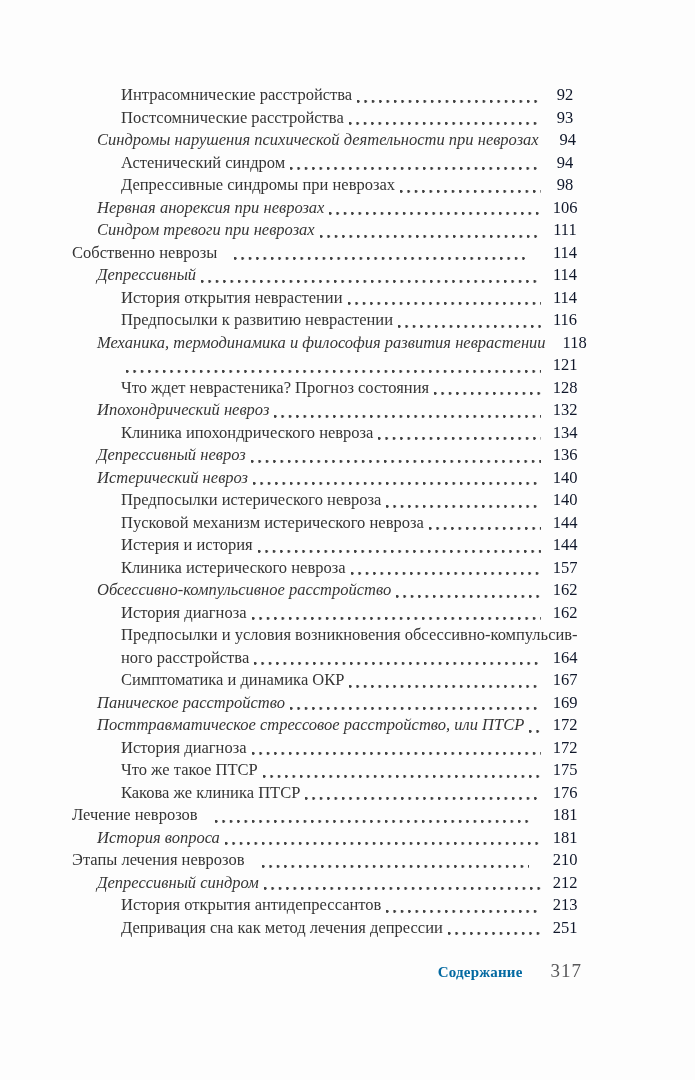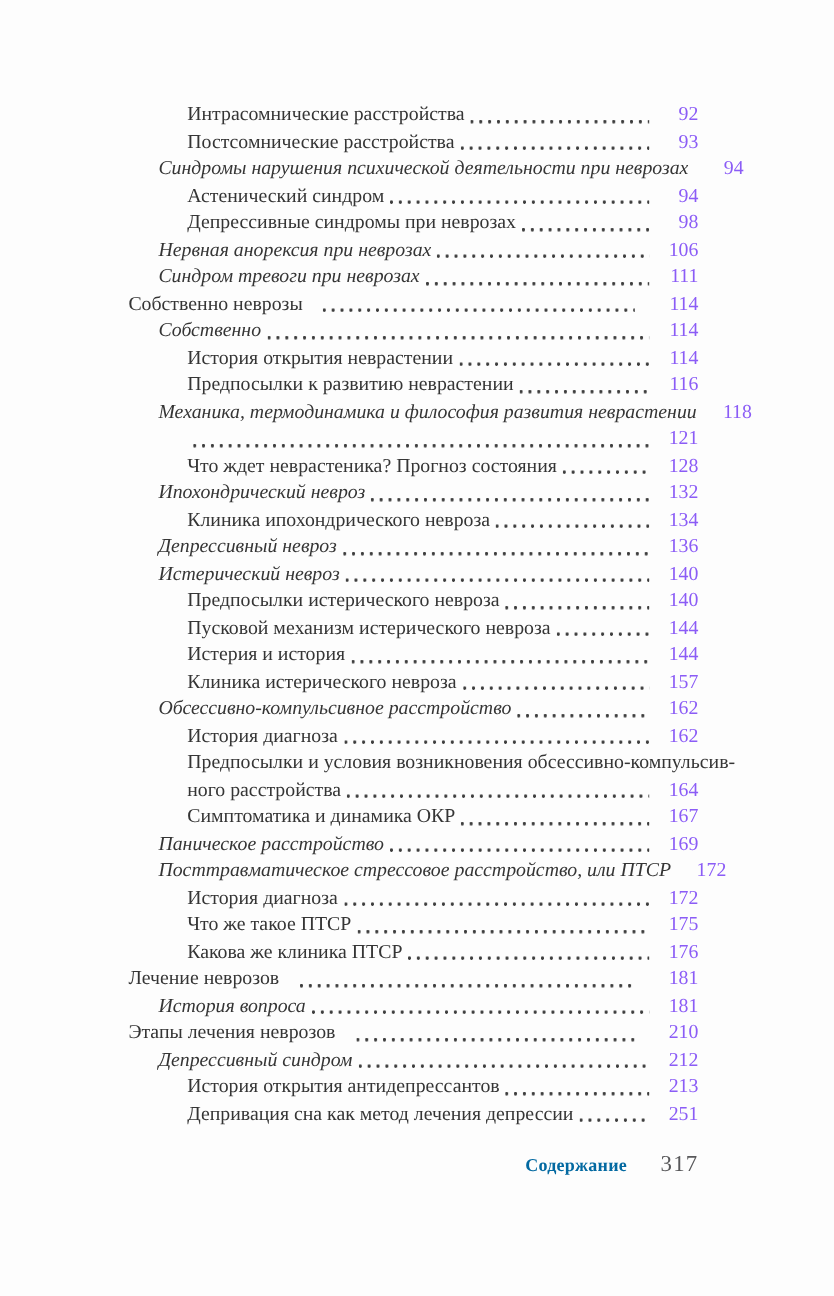--- a/index.html
+++ b/index.html
@@ -9,21 +9,21 @@
     font-family: "Liberation Serif", serif;
   }
   .page {
     position: relative;
     width: 695px; height: 1080px;
     background: #fdfdfd;
     color: #353535;
     overflow: hidden;
   }
   .toc {
-    padding: 84px 113px 0 107px; 
+    padding: 84px 113px 0 72px; 
   }
   .row {
     display: flex;
     align-items: baseline;
     height: 22.5px;
     line-height: 22.5px;
     font-size: 16.5px;
     white-space: nowrap;
   }
   .lvl0 { padding-left: 0; gap: 12px; }
@@ -36,23 +36,23 @@
     align-self: stretch;
     margin: 0 7px 0 5px;
     background-image: radial-gradient(circle at 1.2px 1.2px, #3e3e3e 1.05px, rgba(0,0,0,0) 1.55px);
     background-size: 7.4px 2.6px;
     background-repeat: repeat-x;
     background-position: left 0 bottom 4px;
   }
   .pg {
     flex: 0 0 auto;
     min-width: 34px;
-    text-align: right;
+    text-align: center;
     font-style: normal;
-    color: #8b5cf6;
+    color: #0f172a;
   }
   .pagefoot {
     margin-top: 21px;
     padding-right: 113px;
     display: flex;
     justify-content: flex-end;
     align-items: baseline;
   }
   .flabel {
     font-weight: bold;
@@ -106,21 +106,21 @@
         <span class="title">Синдром тревоги при неврозах</span>
         <span class="leader"></span>
         <span class="pg">111</span>
       </div>
       <div class="row lvl0">
         <span class="title">Собственно неврозы</span>
         <span class="leader"></span>
         <span class="pg">114</span>
       </div>
       <div class="row lvl1 it">
-        <span class="title">Собственно</span>
+        <span class="title">Депрессивный</span>
         <span class="leader"></span>
         <span class="pg">114</span>
       </div>
       <div class="row lvl2">
         <span class="title">История открытия неврастении</span>
         <span class="leader"></span>
         <span class="pg">114</span>
       </div>
       <div class="row lvl2">
         <span class="title">Предпосылки к развитию неврастении</span>

